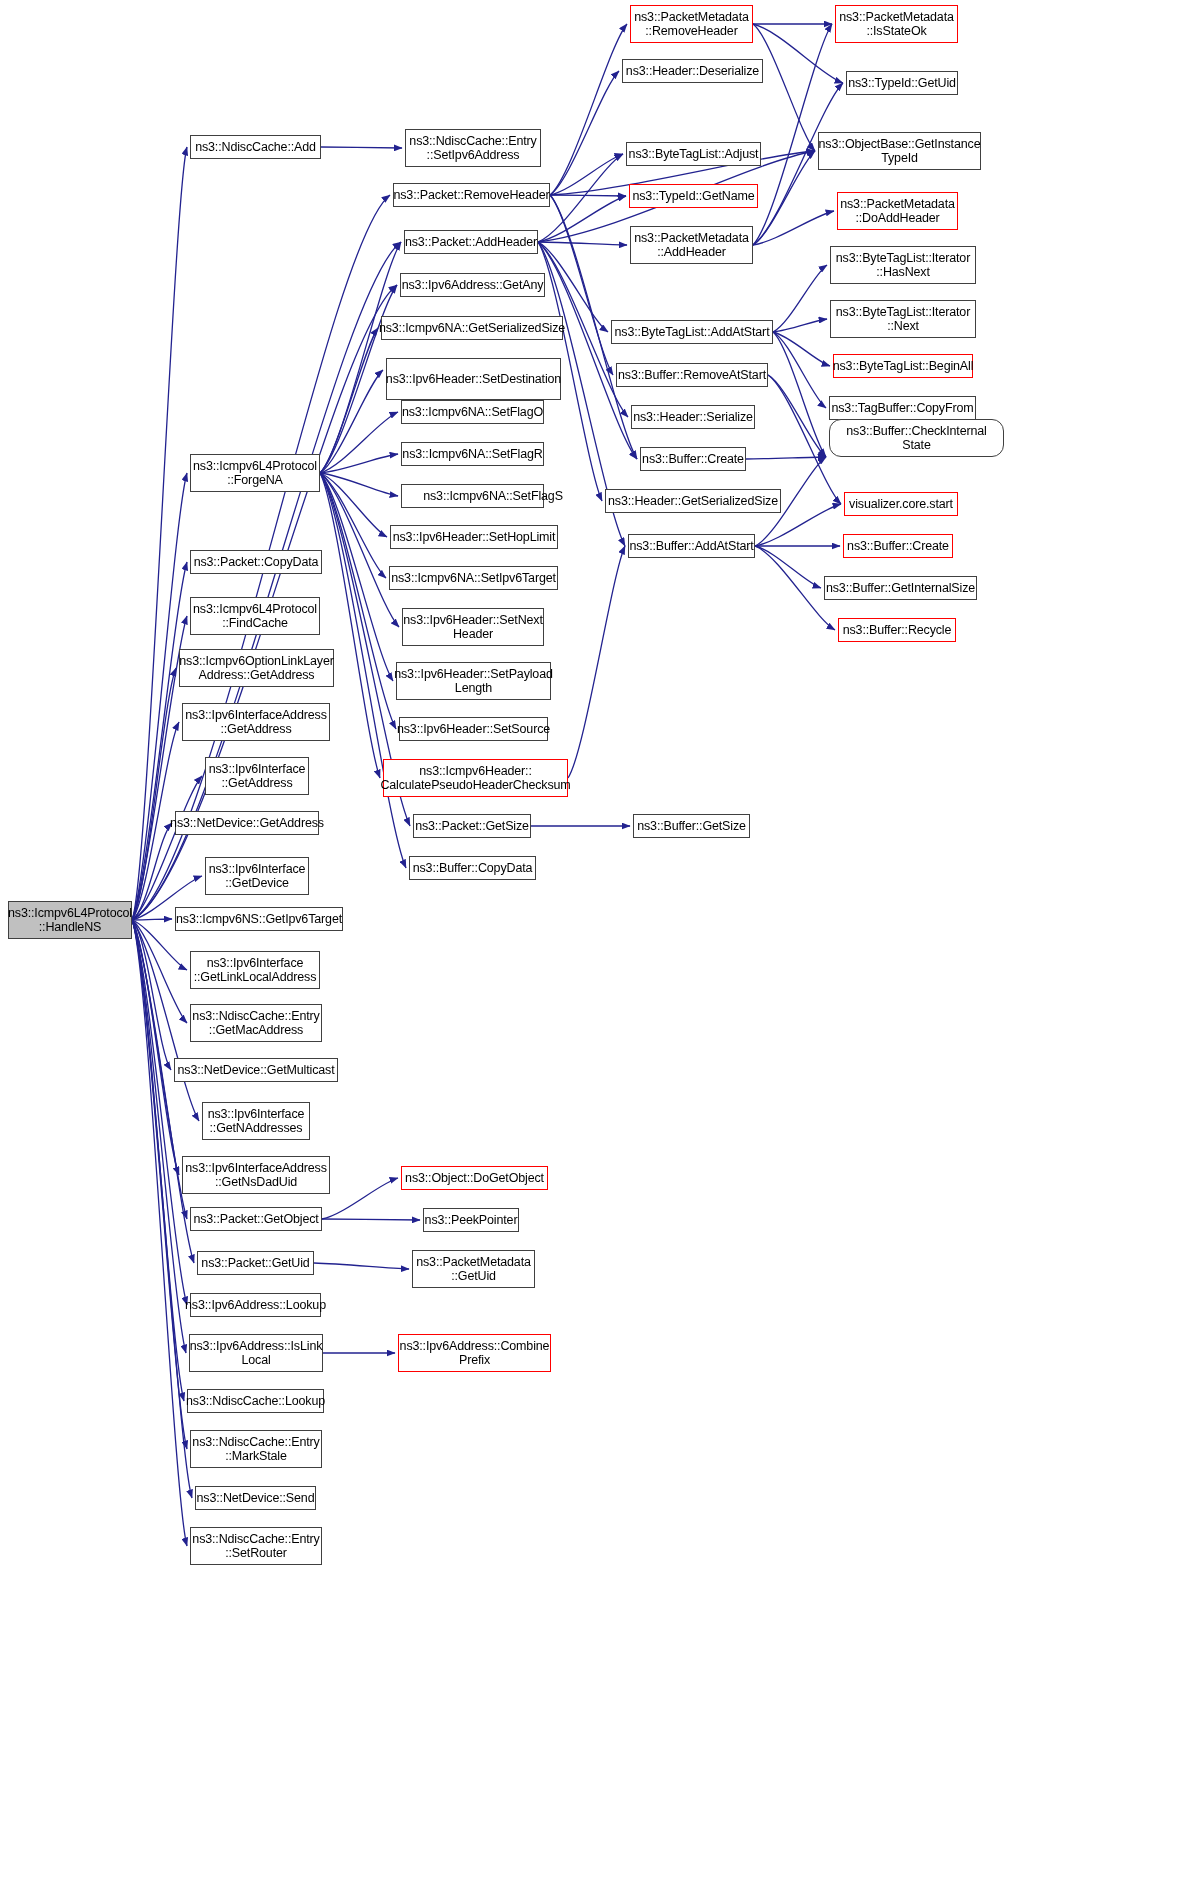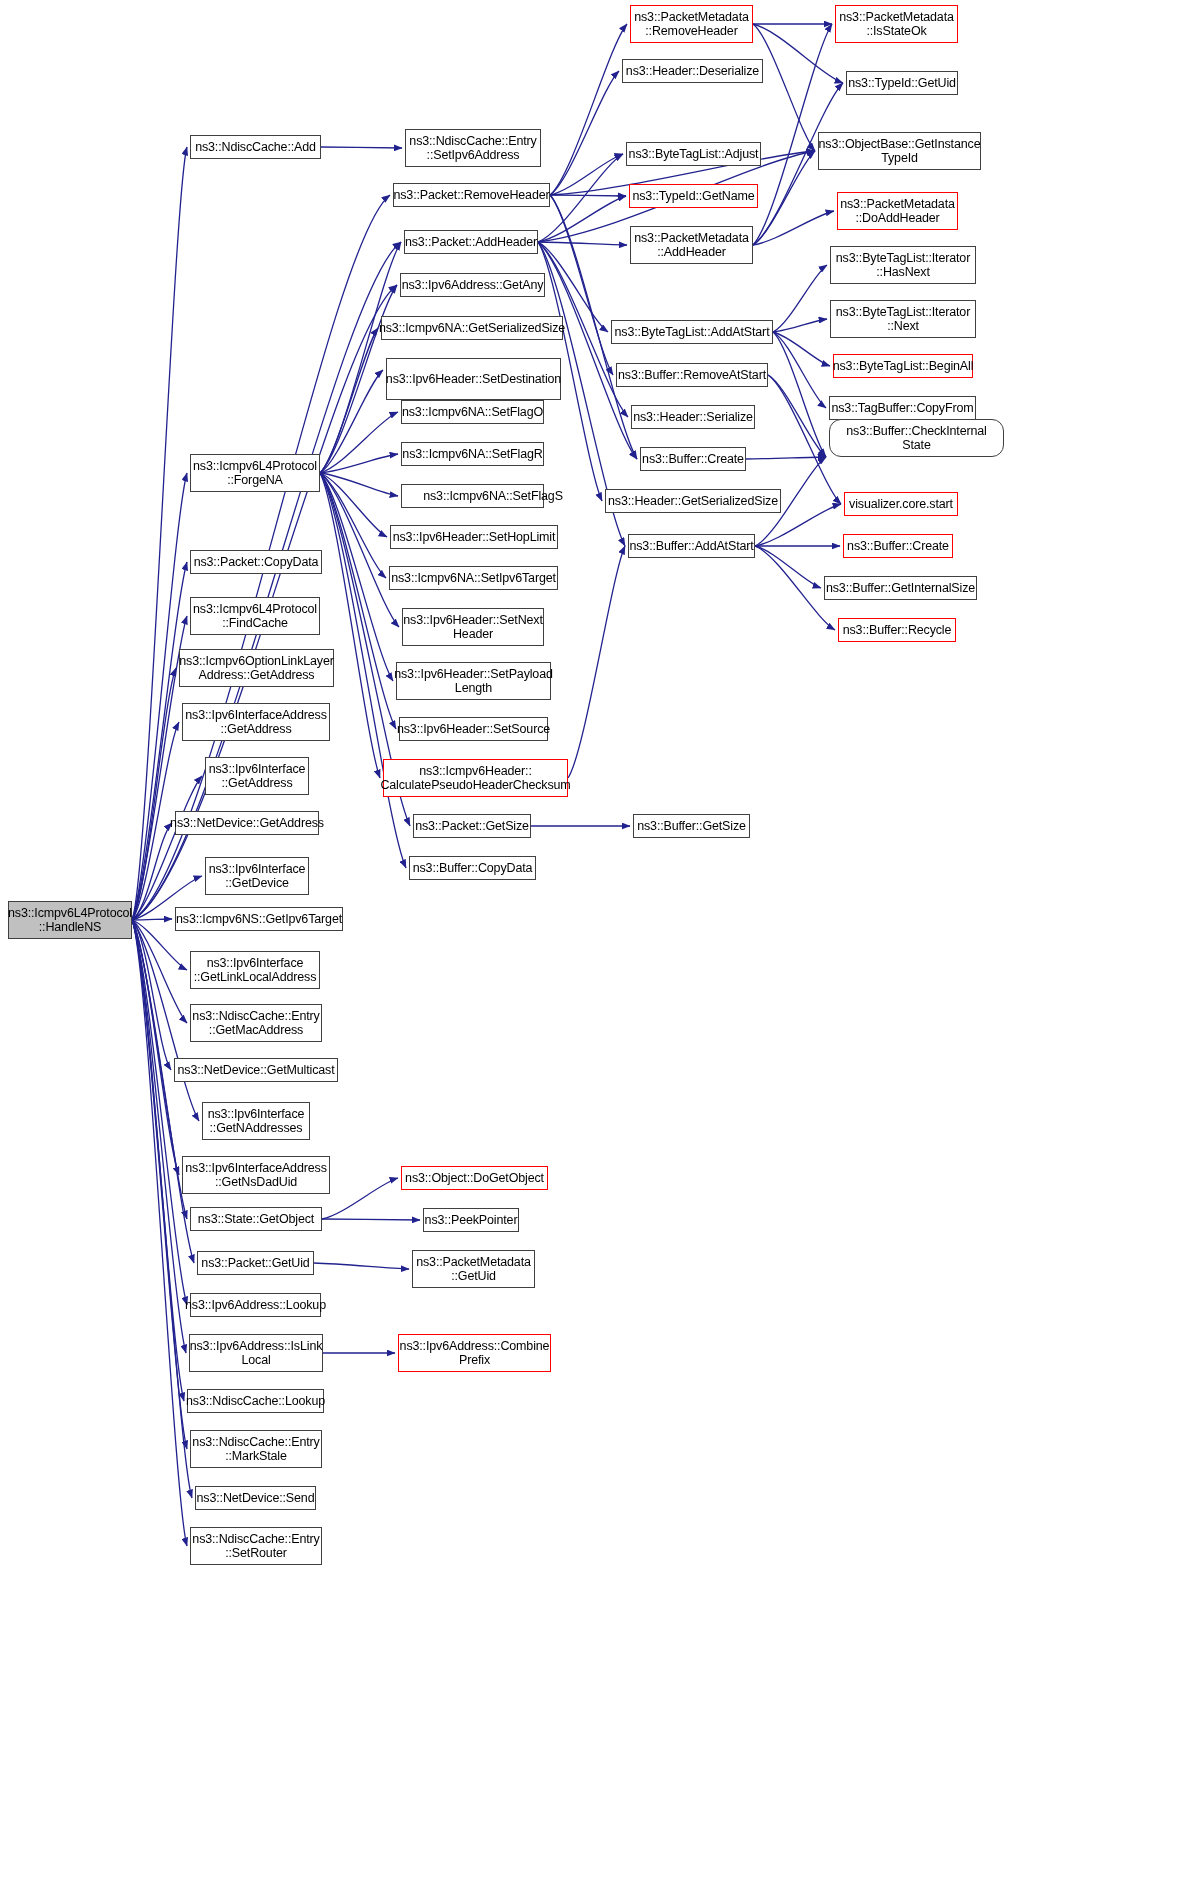--- a/index.html
+++ b/index.html
@@ -168,21 +168,21 @@
       <div class="node" style="left: 175px; top: 907px; width: 168px; height: 24px;">ns3::Icmpv6NS::GetIpv6Target</div>
       <div class="node" style="left: 190px; top: 951px; width: 130px; height: 38px;">ns3::Ipv6Interface
 ::GetLinkLocalAddress</div>
       <div class="node" style="left: 190px; top: 1004px; width: 132px; height: 38px;">ns3::NdiscCache::Entry
 ::GetMacAddress</div>
       <div class="node" style="left: 174px; top: 1058px; width: 164px; height: 24px;">ns3::NetDevice::GetMulticast</div>
       <div class="node" style="left: 202px; top: 1102px; width: 108px; height: 38px;">ns3::Ipv6Interface
 ::GetNAddresses</div>
       <div class="node" style="left: 182px; top: 1156px; width: 148px; height: 38px;">ns3::Ipv6InterfaceAddress
 ::GetNsDadUid</div>
-      <div class="node" style="left: 190px; top: 1207px; width: 132px; height: 24px;">ns3::State::GetObject</div>
+      <div class="node" style="left: 190px; top: 1207px; width: 132px; height: 24px;">ns3::Packet::GetObject</div>
       <div class="node" style="left: 197px; top: 1251px; width: 117px; height: 24px;">ns3::Packet::GetUid</div>
       <div class="node" style="left: 190px; top: 1293px; width: 131px; height: 24px;">ns3::Ipv6Address::Lookup</div>
       <div class="node" style="left: 189px; top: 1334px; width: 134px; height: 38px;">ns3::Ipv6Address::IsLink
 Local</div>
       <div class="node" style="left: 187px; top: 1389px; width: 137px; height: 24px;">ns3::NdiscCache::Lookup</div>
       <div class="node" style="left: 190px; top: 1430px; width: 132px; height: 38px;">ns3::NdiscCache::Entry
 ::MarkStale</div>
       <div class="node" style="left: 195px; top: 1486px; width: 121px; height: 24px;">ns3::NetDevice::Send</div>
       <div class="node" style="left: 190px; top: 1527px; width: 132px; height: 38px;">ns3::NdiscCache::Entry
 ::SetRouter</div>

